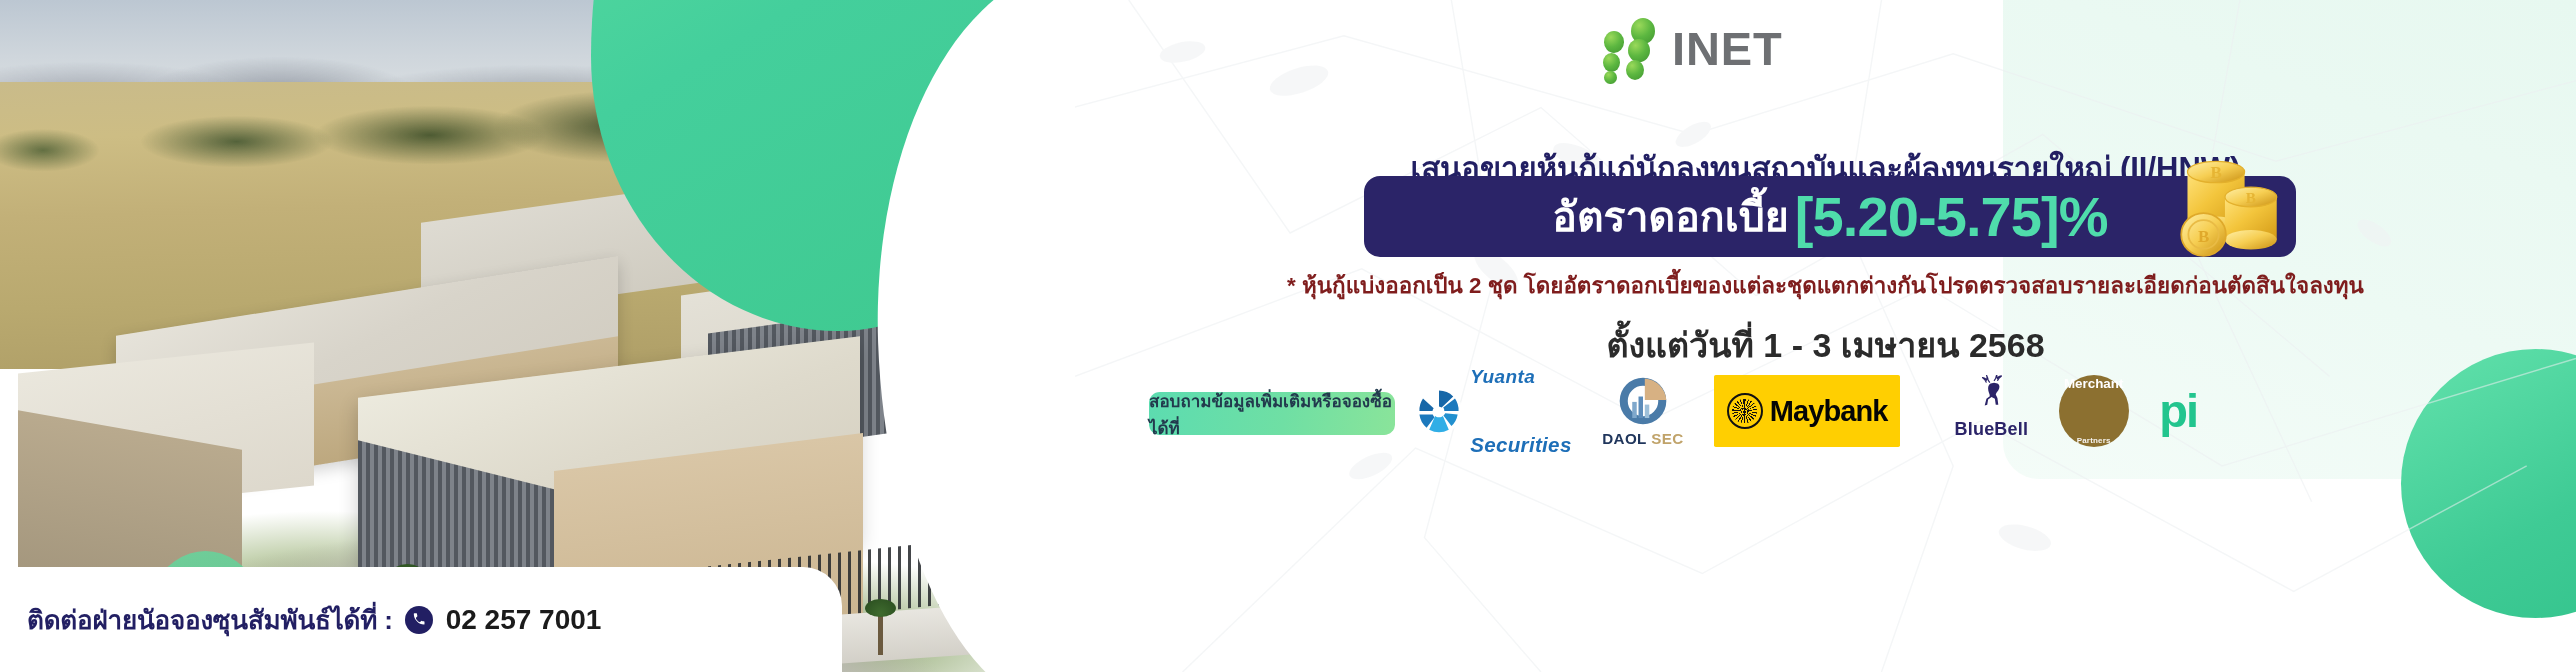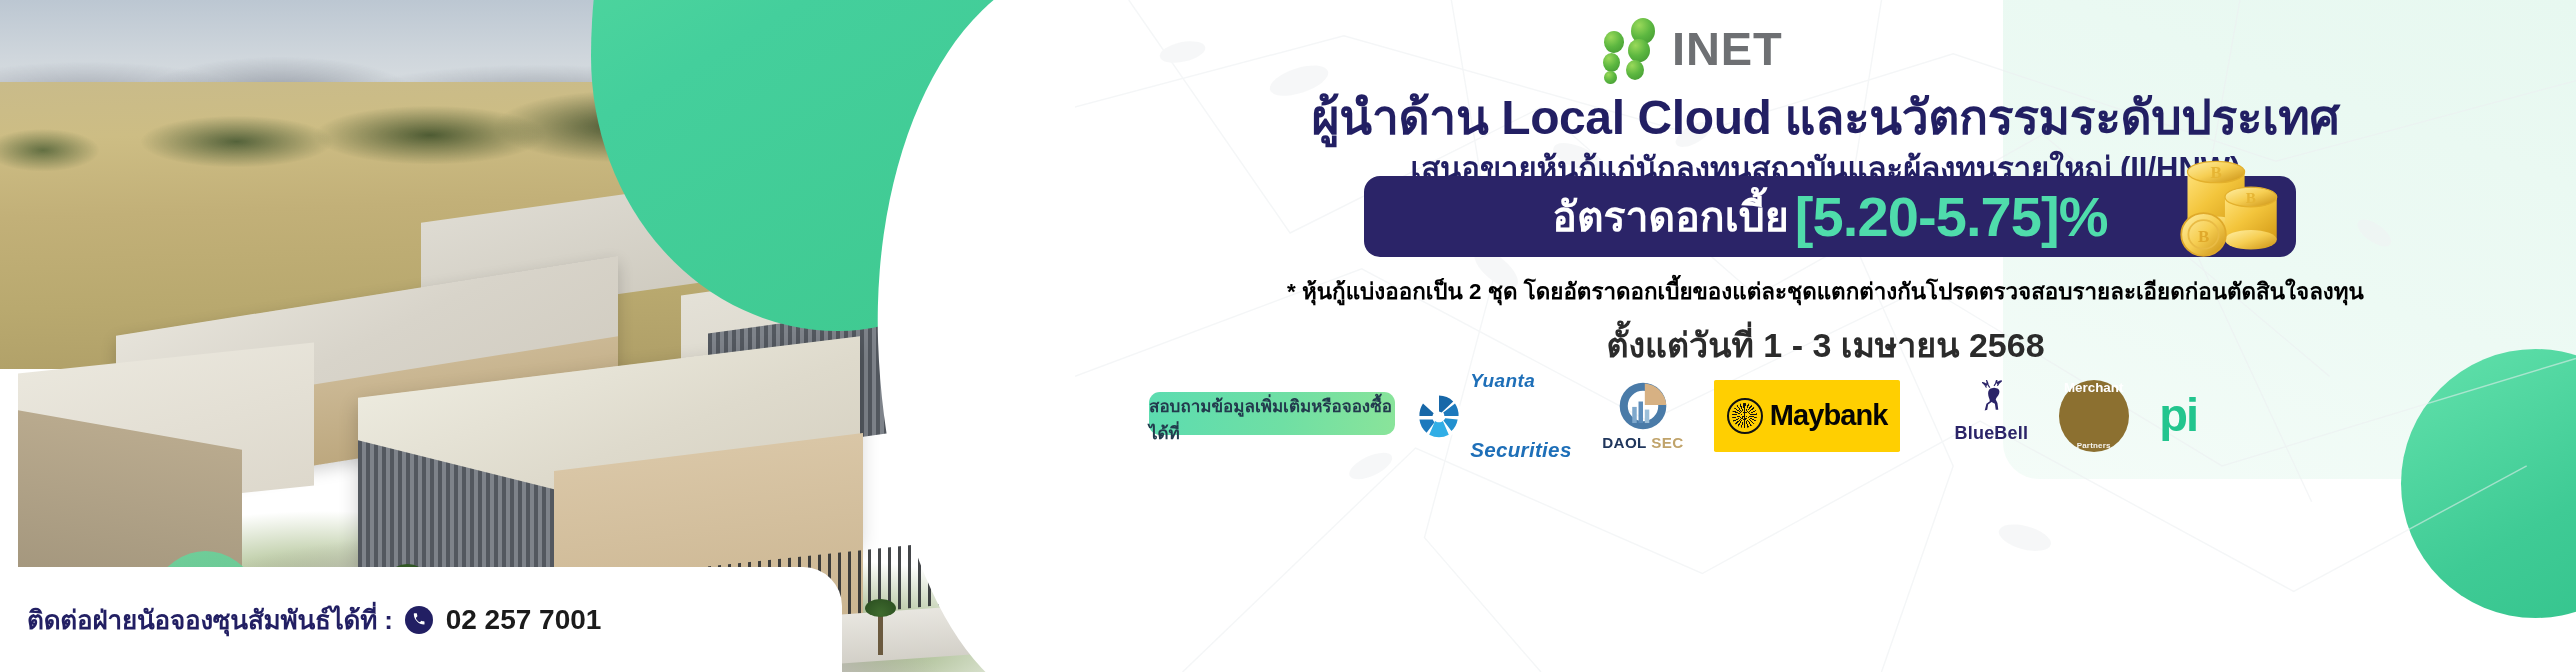--- a/index.html
+++ b/index.html
@@ -172,38 +172,38 @@
     position:absolute; left:289px; top:176px; width:932px; height:81px;
     background:#2b2468; border-radius:16px;
     display:flex; align-items:center; justify-content:center; gap:6px;
   }
   #rate-label { color:#ffffff; font-size:41px; font-weight:800; }
   #rate-value { color:#4fdcab; font-size:56px; font-weight:800; letter-spacing:-0.9px; }
   #coins { position:absolute; left:1100px; top:152px; width:116px; height:106px; }
 
   #footnote {
     position:absolute; left:0; top:267px; width:1501px; text-align:center;
-    color:#000000; font-size:22.4px; font-weight:600;margin-top:6px;
+    color:#7f1d1d; font-size:22.4px; font-weight:600;
   }
   #dateline {
     position:absolute; left:0; top:318px; width:1501px; text-align:center;
     color:#2b2b2b; font-size:34px; font-weight:700;
   }
 
   
   #cta-btn {
     position:absolute; left:74px; top:392px; width:246px; height:43px;
     border-radius:10.8px;
     background:linear-gradient(100deg,#5cdcb0 0%,#6fdfa4 55%,#8ae49a 100%);
-    display:flex; justify-content:center;
+    display:flex; align-items:center; justify-content:center;
     color:#223a4d; font-size:17px; font-weight:600; cursor:pointer;
   }
   #partners {
     position:absolute; left:340px; top:375px; width:1156px; height:81px;
-    display:flex; align-items:center; gap:30.5px;
+    display:flex; align-items:flex-start; gap:30.5px;
   }
   .plogo { display:flex; align-items:center; height:72px; }
 
   
   .yu-mark { width:48px; height:48px; position:relative; margin-right:7.2px; }
   .yu-text { line-height:1.02; font-style:italic; font-weight:800; color:#1e6fb8; }
   .yu-text .l1 { font-size:19px; display:block; letter-spacing:0.4px; }
   .yu-text .l2 { font-size:20.6px; display:block; letter-spacing:0.3px;margin-top:48px; }
 
   
@@ -330,21 +330,20 @@
         <span class="dot" style="left:41px;top:1.8px;width:24px;height:26px;"></span>
         <span class="dot" style="left:14.3px;top:15.2px;width:20px;height:21.5px;"></span>
         <span class="dot" style="left:38px;top:23px;width:21.5px;height:23px;"></span>
         <span class="dot" style="left:12.5px;top:37px;width:17px;height:19px;"></span>
         <span class="dot" style="left:36px;top:44px;width:18px;height:20px;"></span>
         <span class="dot" style="left:14.3px;top:55px;width:12.5px;height:13.4px;"></span>
       </div>
       <div id="logo-text">INET</div>
     </div>
 
-    <div id="headline">ผู้นำด้าน Local Cloud และนวัตกรรมระดับประเทศ</div>
     <div id="subheadline">เสนอขายหุ้นกู้แก่นักลงทุนสถาบันและผู้ลงทุนรายใหญ่ (II/HNW)</div>
 
     <div id="rate-box">
       <span id="rate-label">อัตราดอกเบี้ย</span>
       <span id="rate-value">[5.20-5.75]%</span>
     </div>
 
     <svg id="coins" viewBox="0 0 130 118">
       <defs>
         <linearGradient id="gold" x1="0" y1="0" x2="1" y2="1">

